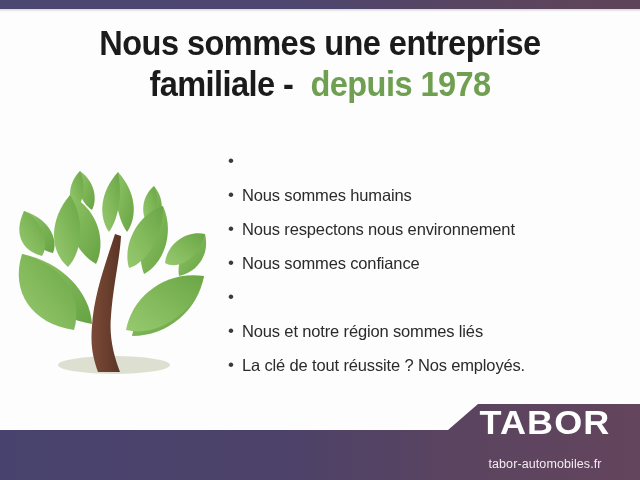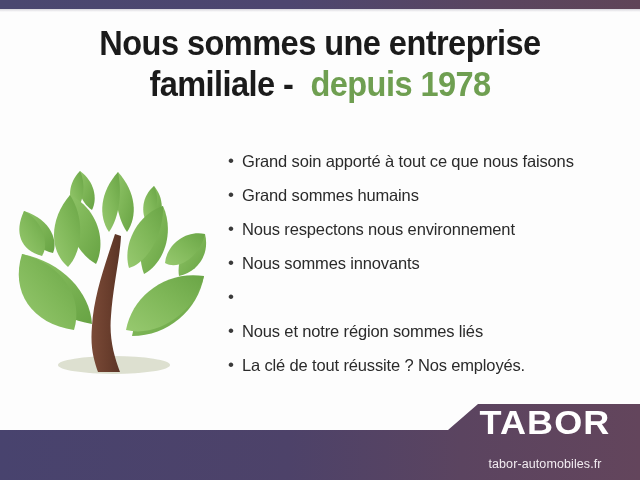--- a/index.html
+++ b/index.html
@@ -188,33 +188,32 @@
     </g>
 
     <path d="M107 76 C98 104 86 136 84 168 C82 190 86 202 90 214
              L112 214
              C106 198 101 180 103 158 C105 128 112 100 113 78 Z" fill="url(#trunkG)"></path>
   </svg>
 
   <div id="bullets">
     <div class="bullet-row">
       <span class="bullet-dot">•</span>
-      <span class="bullet-text">Grand soin apporté à tout ce que nous faisons</span>
-    </div>
-    <div class="bullet-row">
-      <span class="bullet-dot">•</span>
-      <span class="bullet-text">Grand sommes humains</span>
+    </div>
+    <div class="bullet-row">
+      <span class="bullet-dot">•</span>
+      <span class="bullet-text">Nous sommes humains</span>
     </div>
     <div class="bullet-row">
       <span class="bullet-dot">•</span>
       <span class="bullet-text">Nous respectons nous environnement</span>
     </div>
     <div class="bullet-row">
       <span class="bullet-dot">•</span>
-      <span class="bullet-text">Nous sommes innovants</span>
+      <span class="bullet-text">Nous sommes confiance</span>
     </div>
     <div class="bullet-row">
       <span class="bullet-dot">•</span>
     </div>
     <div class="bullet-row">
       <span class="bullet-dot">•</span>
       <span class="bullet-text">Nous et notre région sommes liés</span>
     </div>
     <div class="bullet-row">
       <span class="bullet-dot">•</span>

